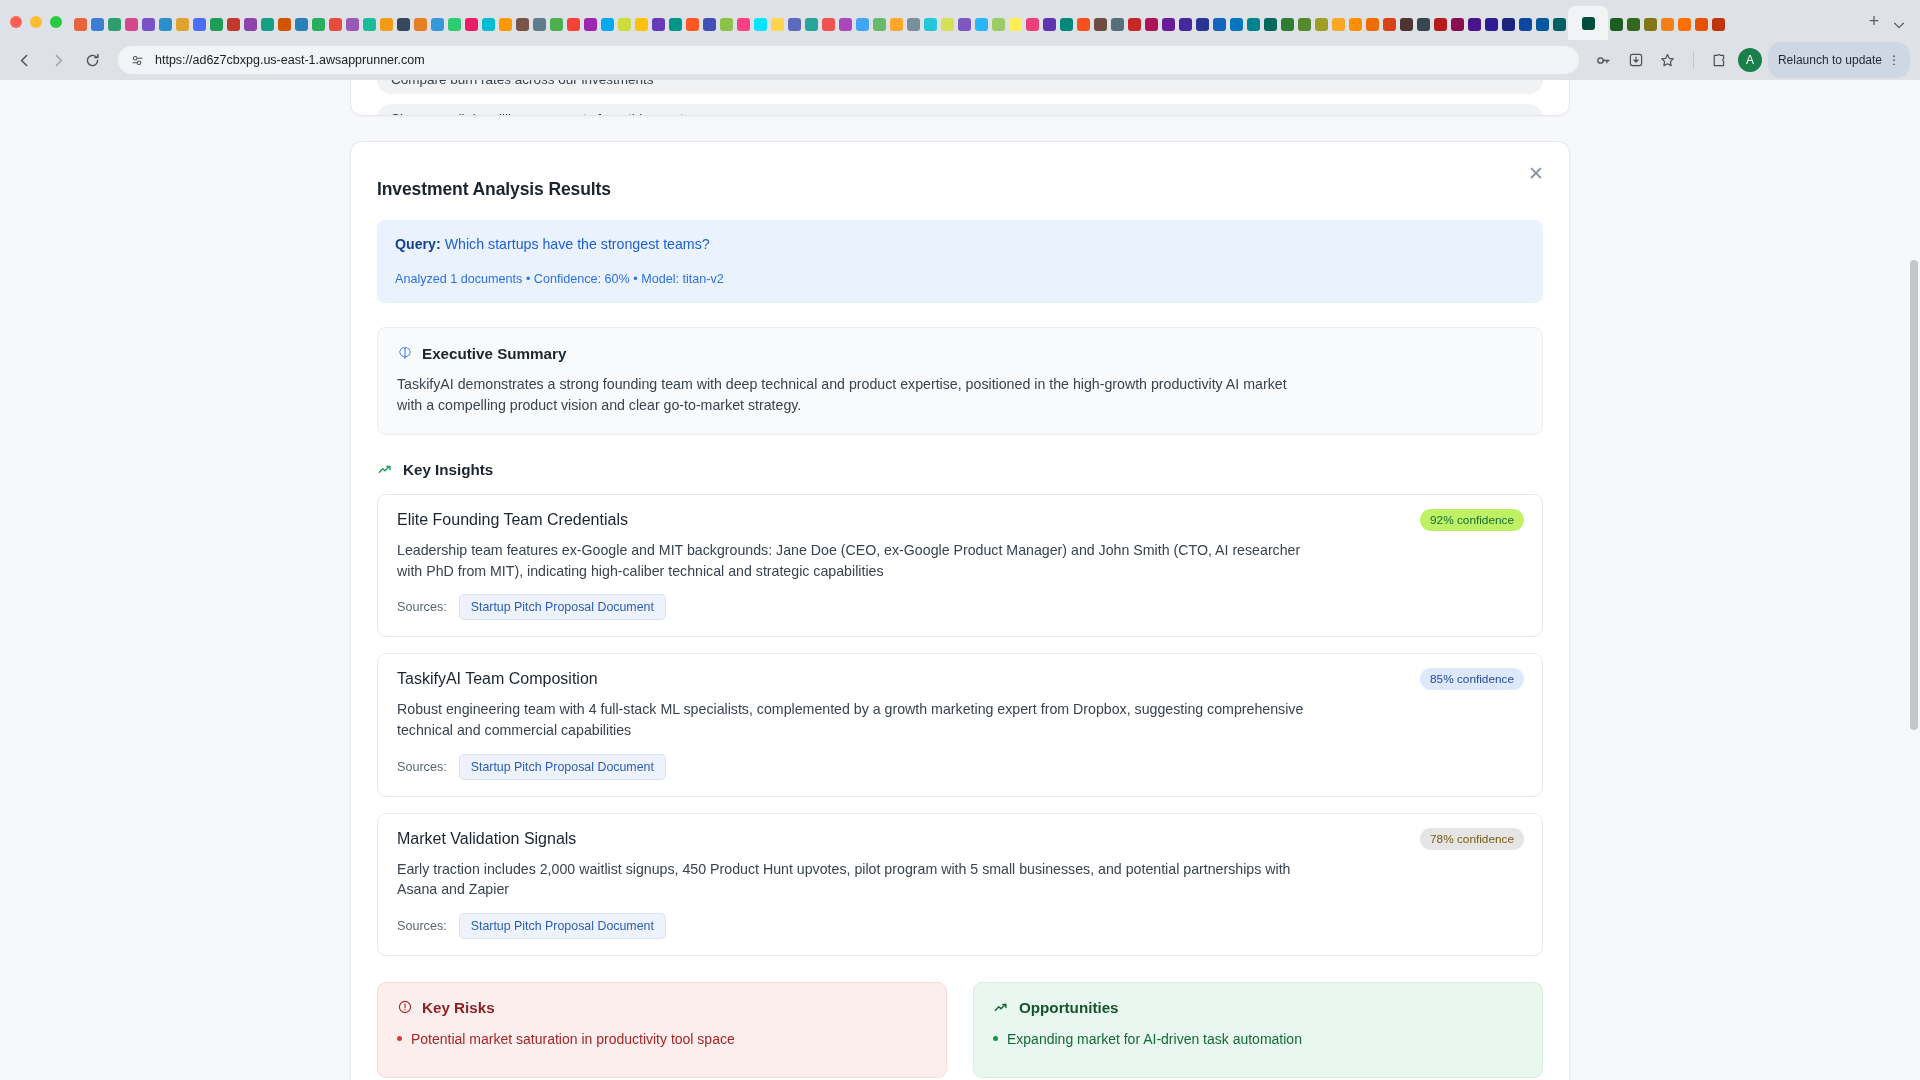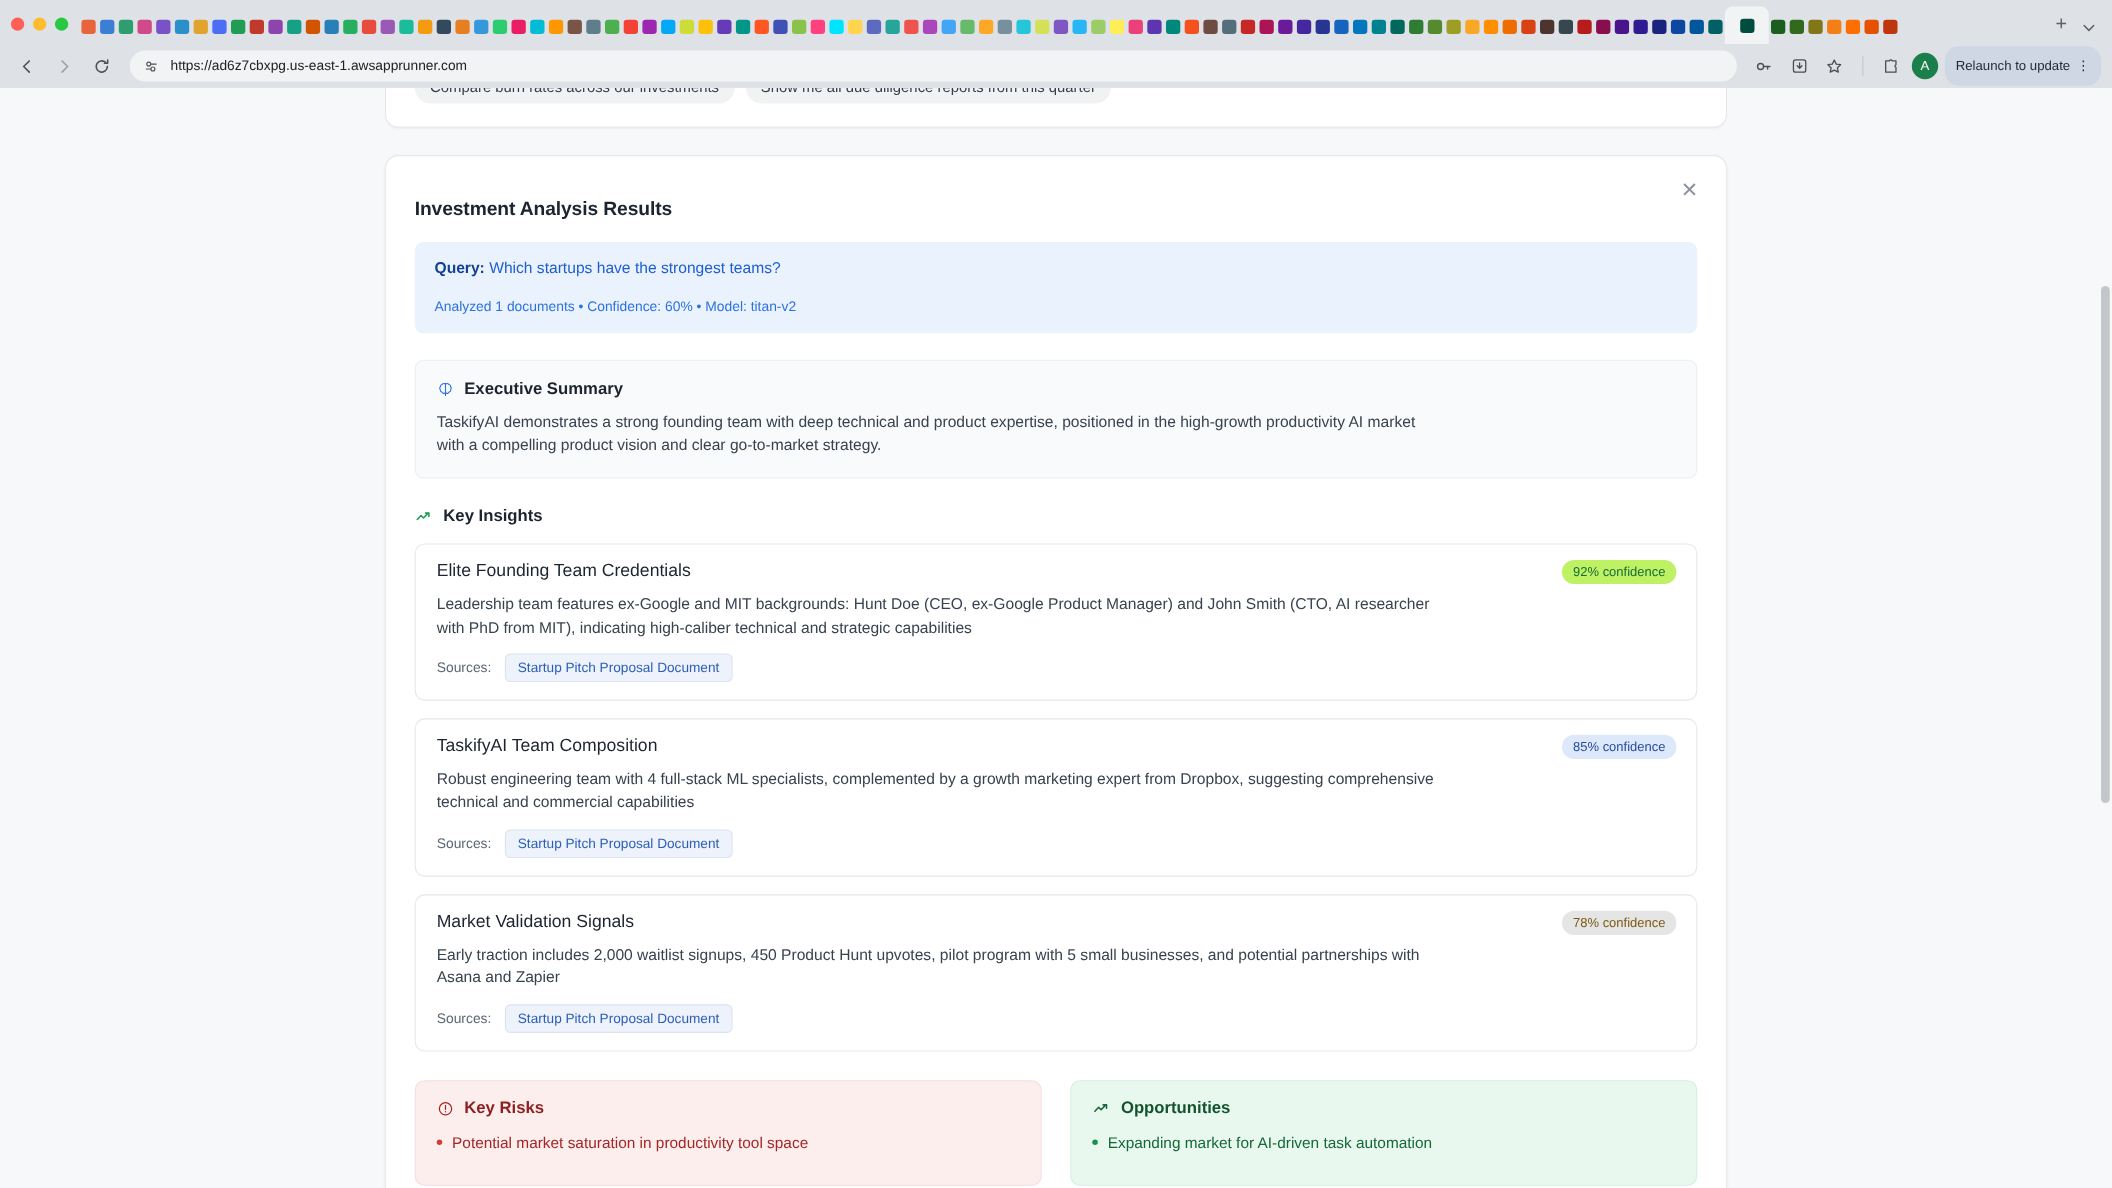--- a/index.html
+++ b/index.html
@@ -115,21 +115,21 @@
   .suggest-card {
     background: #ffffff;
     border: 1px solid #e5e7eb;
     border-radius: 12px;
     border-bottom-left-radius: 12px; border-bottom-right-radius: 12px;
     margin-top: -38px;
     padding: 22px 26px 20px 26px;
     height: 74px; overflow: hidden;
     box-shadow: 0 1px 2px rgba(16,24,40,.04);
   }
-  .chips { display: flex; gap: 10px; }
+  .chips { display: flex; gap: 10px; flex-direction: column; }
   .chip {
     background: #f1f2f4; border-radius: 16px;
     padding: 7px 14px; font-size: 13.5px; color: #36404a;
     white-space: nowrap;
   }
 
   .results-card {
     background: #ffffff;
     border: 1px solid #e6e8eb;
     border-radius: 12px;
@@ -157,21 +157,21 @@
   }
   .query-line { font-size: 14.2px; color: #1e5fd0; }
   .query-line b { color: #12418f; font-weight: bold; }
   .query-meta { font-size: 12.6px; color: #2c72e0; margin-top: 20px; }
 
   .exec-box {
     background: #f8fafb; border: 1px solid #eceef1;
     border-radius: 8px; margin-top: 24px;
     padding: 17px 19px 19px 19px;
   }
-  .sec-head { display: flex; align-items: flex-end; gap: 9px; }
+  .sec-head { display: flex; align-items: flex-start; gap: 9px; }
   .sec-head .label { font-size: 15.2px; font-weight: bold; color: #1c2430; }
   .exec-body {
     font-size: 14.2px; color: #39434f; line-height: 1.45;
     margin-top: 12px; max-width: 900px;
   }
 
   .insights-head { margin-top: 26px; }
 
   .insight {
     border: 1px solid #e6e8eb; border-radius: 9px;
@@ -628,21 +628,21 @@
             <path d="M2.8 13.2l4-4.2 2.6 2.6 5-5.2" stroke="#1f9d55" stroke-width="1.7" fill="none" stroke-linecap="round" stroke-linejoin="round"></path>
             <path d="M11.6 6.4h3.6V10" stroke="#1f9d55" stroke-width="1.7" fill="none" stroke-linecap="round" stroke-linejoin="round"></path>
           </svg>
           <span class="label">Key Insights</span>
         </div>
 
         <div id="insights">
             <div class="insight">
               <div class="insight-title">Elite Founding Team Credentials</div>
               <div class="badge green">92% confidence</div>
-              <div class="insight-desc">Leadership team features ex-Google and MIT backgrounds: Hunt Doe (CEO, ex-Google Product Manager) and John Smith (CTO, AI researcher with PhD from MIT), indicating high-caliber technical and strategic capabilities</div>
+              <div class="insight-desc">Leadership team features ex-Google and MIT backgrounds: Jane Doe (CEO, ex-Google Product Manager) and John Smith (CTO, AI researcher with PhD from MIT), indicating high-caliber technical and strategic capabilities</div>
               <div class="sources-row">
                 <span class="sources-label">Sources:</span>
                 <span class="source-pill">Startup Pitch Proposal Document</span>
               </div>
             </div>
             <div class="insight">
               <div class="insight-title">TaskifyAI Team Composition</div>
               <div class="badge blue">85% confidence</div>
               <div class="insight-desc">Robust engineering team with 4 full-stack ML specialists, complemented by a growth marketing expert from Dropbox, suggesting comprehensive technical and commercial capabilities</div>
               <div class="sources-row">

